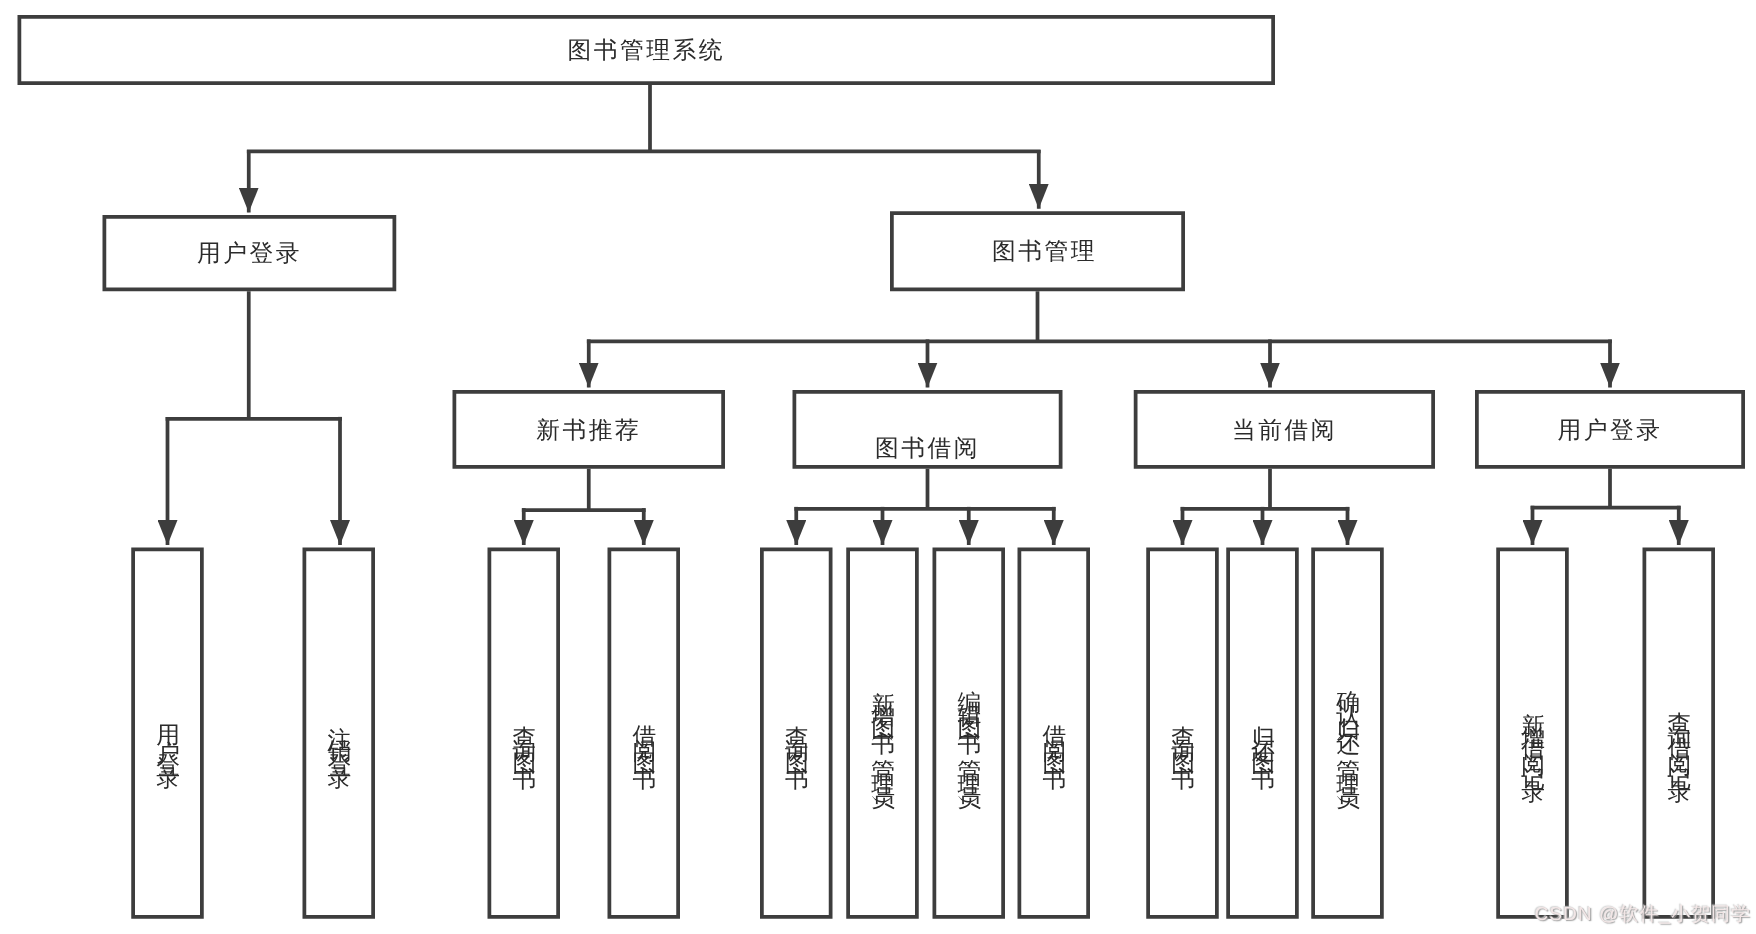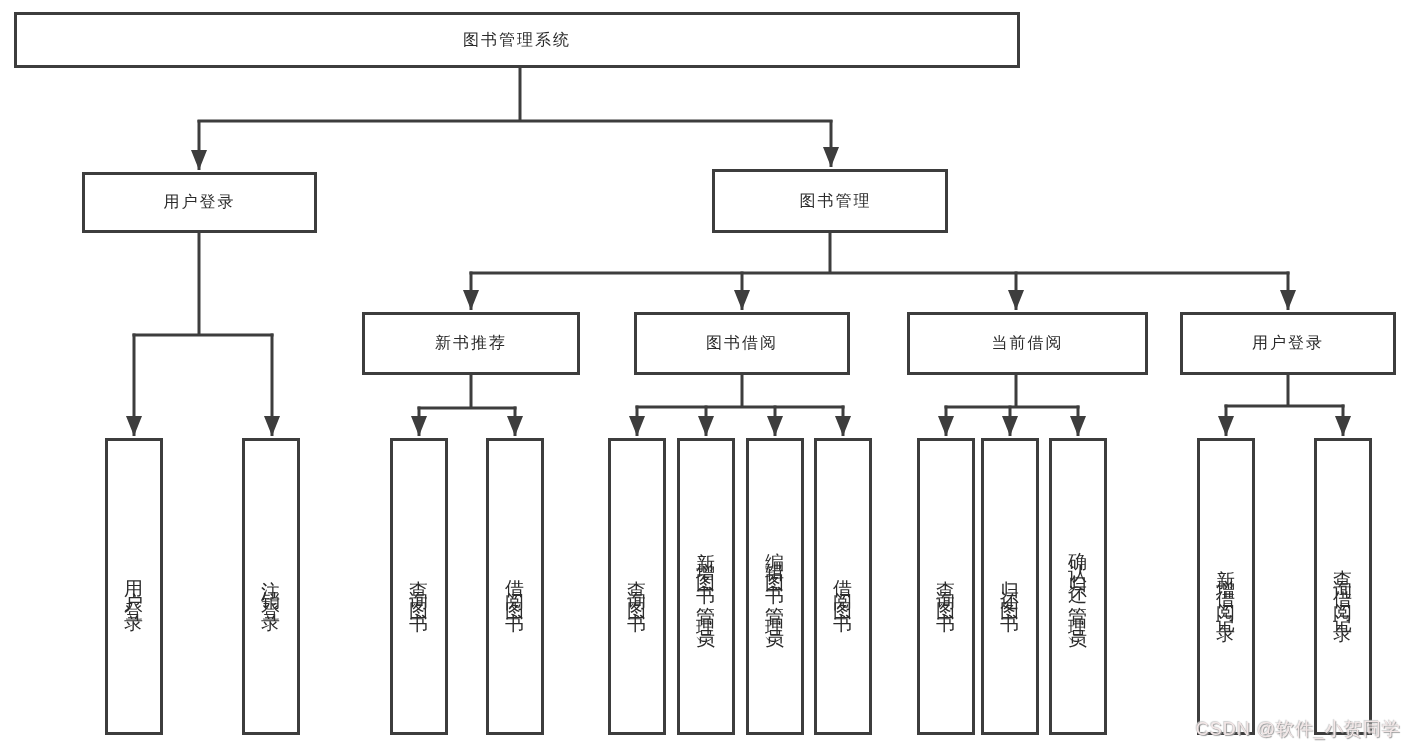--- a/index.html
+++ b/index.html
@@ -11,50 +11,50 @@
   html,body{margin:0;padding:0;background:#fff;}
   .stage{
     position:relative;width:1405px;height:747px;background:var(--bg);
     overflow:hidden;font-family:"Liberation Sans",sans-serif;color:var(--text);
   }
   .nbox{
     position:absolute;box-sizing:border-box;border:3px solid var(--line);
     background:#fff;display:flex;align-items:center;justify-content:center;
     z-index:2;
   }
-  .hlabel{font-size:16px;letter-spacing:2px;white-space:nowrap;}
+  .hlabel{font-size:19px;letter-spacing:2px;white-space:nowrap;}
   .vlabel{
     writing-mode:vertical-rl;text-orientation:mixed;
     font-size:19px;letter-spacing:11px;line-height:1;white-space:nowrap;
   }
   
   .n-root{left:14px;top:12px;width:1006px;height:56px;}
   
   .n-userlogin{left:82px;top:172px;width:235px;height:61px;}
   .n-bookmgmt{left:712px;top:169px;width:236px;height:64px;padding-left:11px;}
   
   .n-l3{top:312px;height:63px;}
   .n-newbook{left:362px;width:218px;}
-  .n-borrow{left:634px;width:216px;}
+  .n-borrow{left:634px;width:216px;align-items:flex-end;}
   .n-current{left:907px;width:241px;}
   .n-records{left:1180px;width:216px;}
   
   .leaf{top:438px;width:58px;height:297px;}
   .lf-g1a{left:105px;} .lf-g1b{left:242px;}
   .lf-g2a{left:390px;} .lf-g2b{left:486px;}
   .lf-g3a{left:608px;} .lf-g3b{left:677px;} .lf-g3c{left:746px;} .lf-g3d{left:814px;}
   .lf-g4a{left:917px;} .lf-g4b{left:981px;} .lf-g4c{left:1049px;}
   .lf-g5a{left:1197px;} .lf-g5b{left:1314px;}
   svg.connectors{position:absolute;left:0;top:0;z-index:3;pointer-events:none;}
   svg.connectors line, svg.connectors polyline{
     stroke:var(--line);stroke-width:3;fill:none;
   }
   .watermark{
     position:absolute;right:4px;bottom:6px;z-index:4;
-    font-size:18px;letter-spacing:1px;color:var(--wm);
+    font-size:15px;letter-spacing:1px;color:var(--wm);
     text-shadow:1px 1px 1px #9a9a9a,-1px -1px 1px #cfcfcf;
     white-space:nowrap;
   }
 </style>
 </head>
 <body>
 
 <div class="stage">
 
   <svg class="connectors" width="1405" height="747" viewBox="0 0 1405 747">

